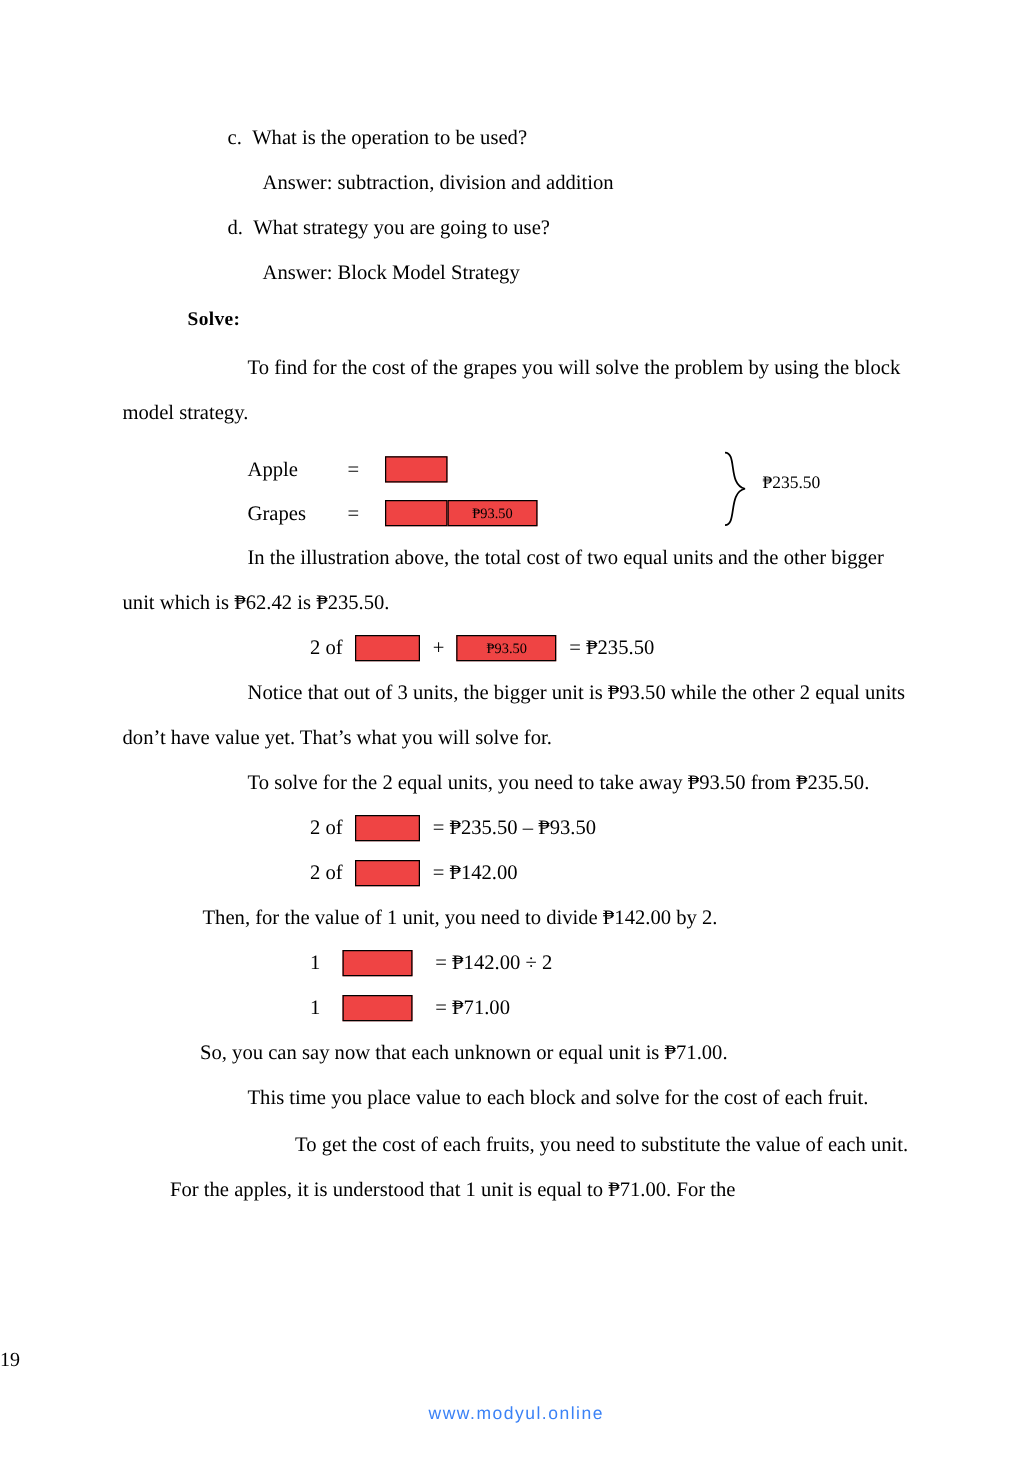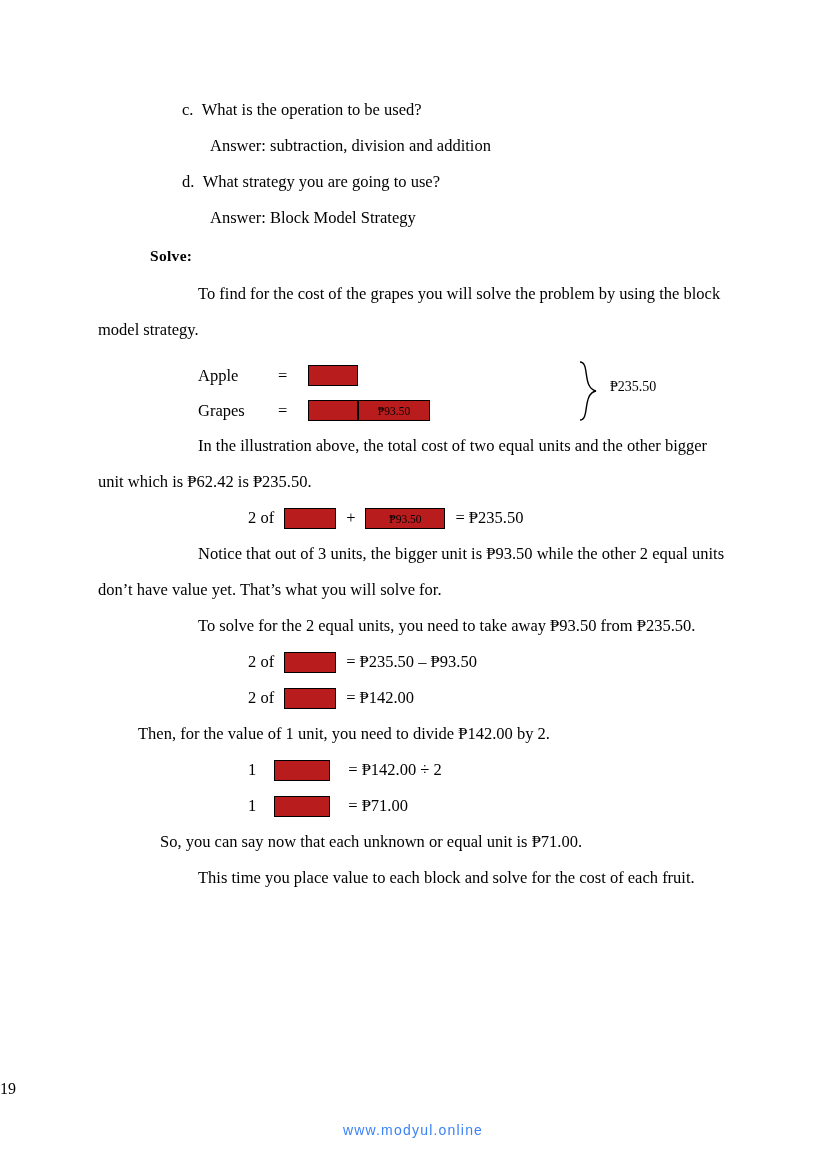--- a/index.html
+++ b/index.html
@@ -69,21 +69,21 @@
     font-size: 16.5px;
   }
   .row-eq {
     width: 30px;
     font-size: 16.5px;
   }
   .box {
     border: 1px solid #000;
     height: 21px;
     box-sizing: border-box;
-    background: #b91c1c;
+    background: #ef4444;
   }
   .box-apple {
     width: 50px;
   }
   .box-grapes-unit {
     width: 50px;
   }
   .box-grapes-val {
     width: 72px;
     font-size: 11.5px;
@@ -193,36 +193,37 @@
       <span class="box" style="width:52px;margin:0 10px;"></span>
       <span>= ₱235.50 – ₱93.50</span>
     </div>
 
     <div class="eqline" style="margin-left:150px;">
       <span>2 of</span>
       <span class="box" style="width:52px;margin:0 10px;"></span>
       <span>= ₱142.00</span>
     </div>
 
-    <div class="para" style="margin-left:40px;">Then, for the value of 1 unit, you need to divide ₱142.00 by 2.</div>
+    <div class="para" style="margin-left:64px;">Then, for the value of 1 unit, you need to divide ₱142.00 by 2.</div>
 
     <div class="eqline" style="margin-left:150px;">
       <span>1</span>
       <span class="box" style="width:56px;margin:0 18px;"></span>
       <span>= ₱142.00 ÷ 2</span>
     </div>
 
     <div class="eqline" style="margin-left:150px;">
       <span>1</span>
       <span class="box" style="width:56px;margin:0 18px;"></span>
       <span>= ₱71.00</span>
     </div>
 
     <div class="para" style="margin-left:62px;">So, you can say now that each unknown or equal unit is ₱71.00.</div>
 
     <div class="para indent-first" style="margin-left:0px;">This time you place value to each block and solve for the cost of each fruit.</div>
 
+    <div class="para indent-first" style="margin-left:38px;margin-top:2px;">To get the cost of each fruits, you need to substitute the value of each unit. For the apples, it is understood that 1 unit is equal to ₱71.00. For the</div>
 
   </div>
 
   <div class="pagenum">19</div>
   <div class="watermark">www.modyul.online</div>
 </div>
 
 </body></html>

